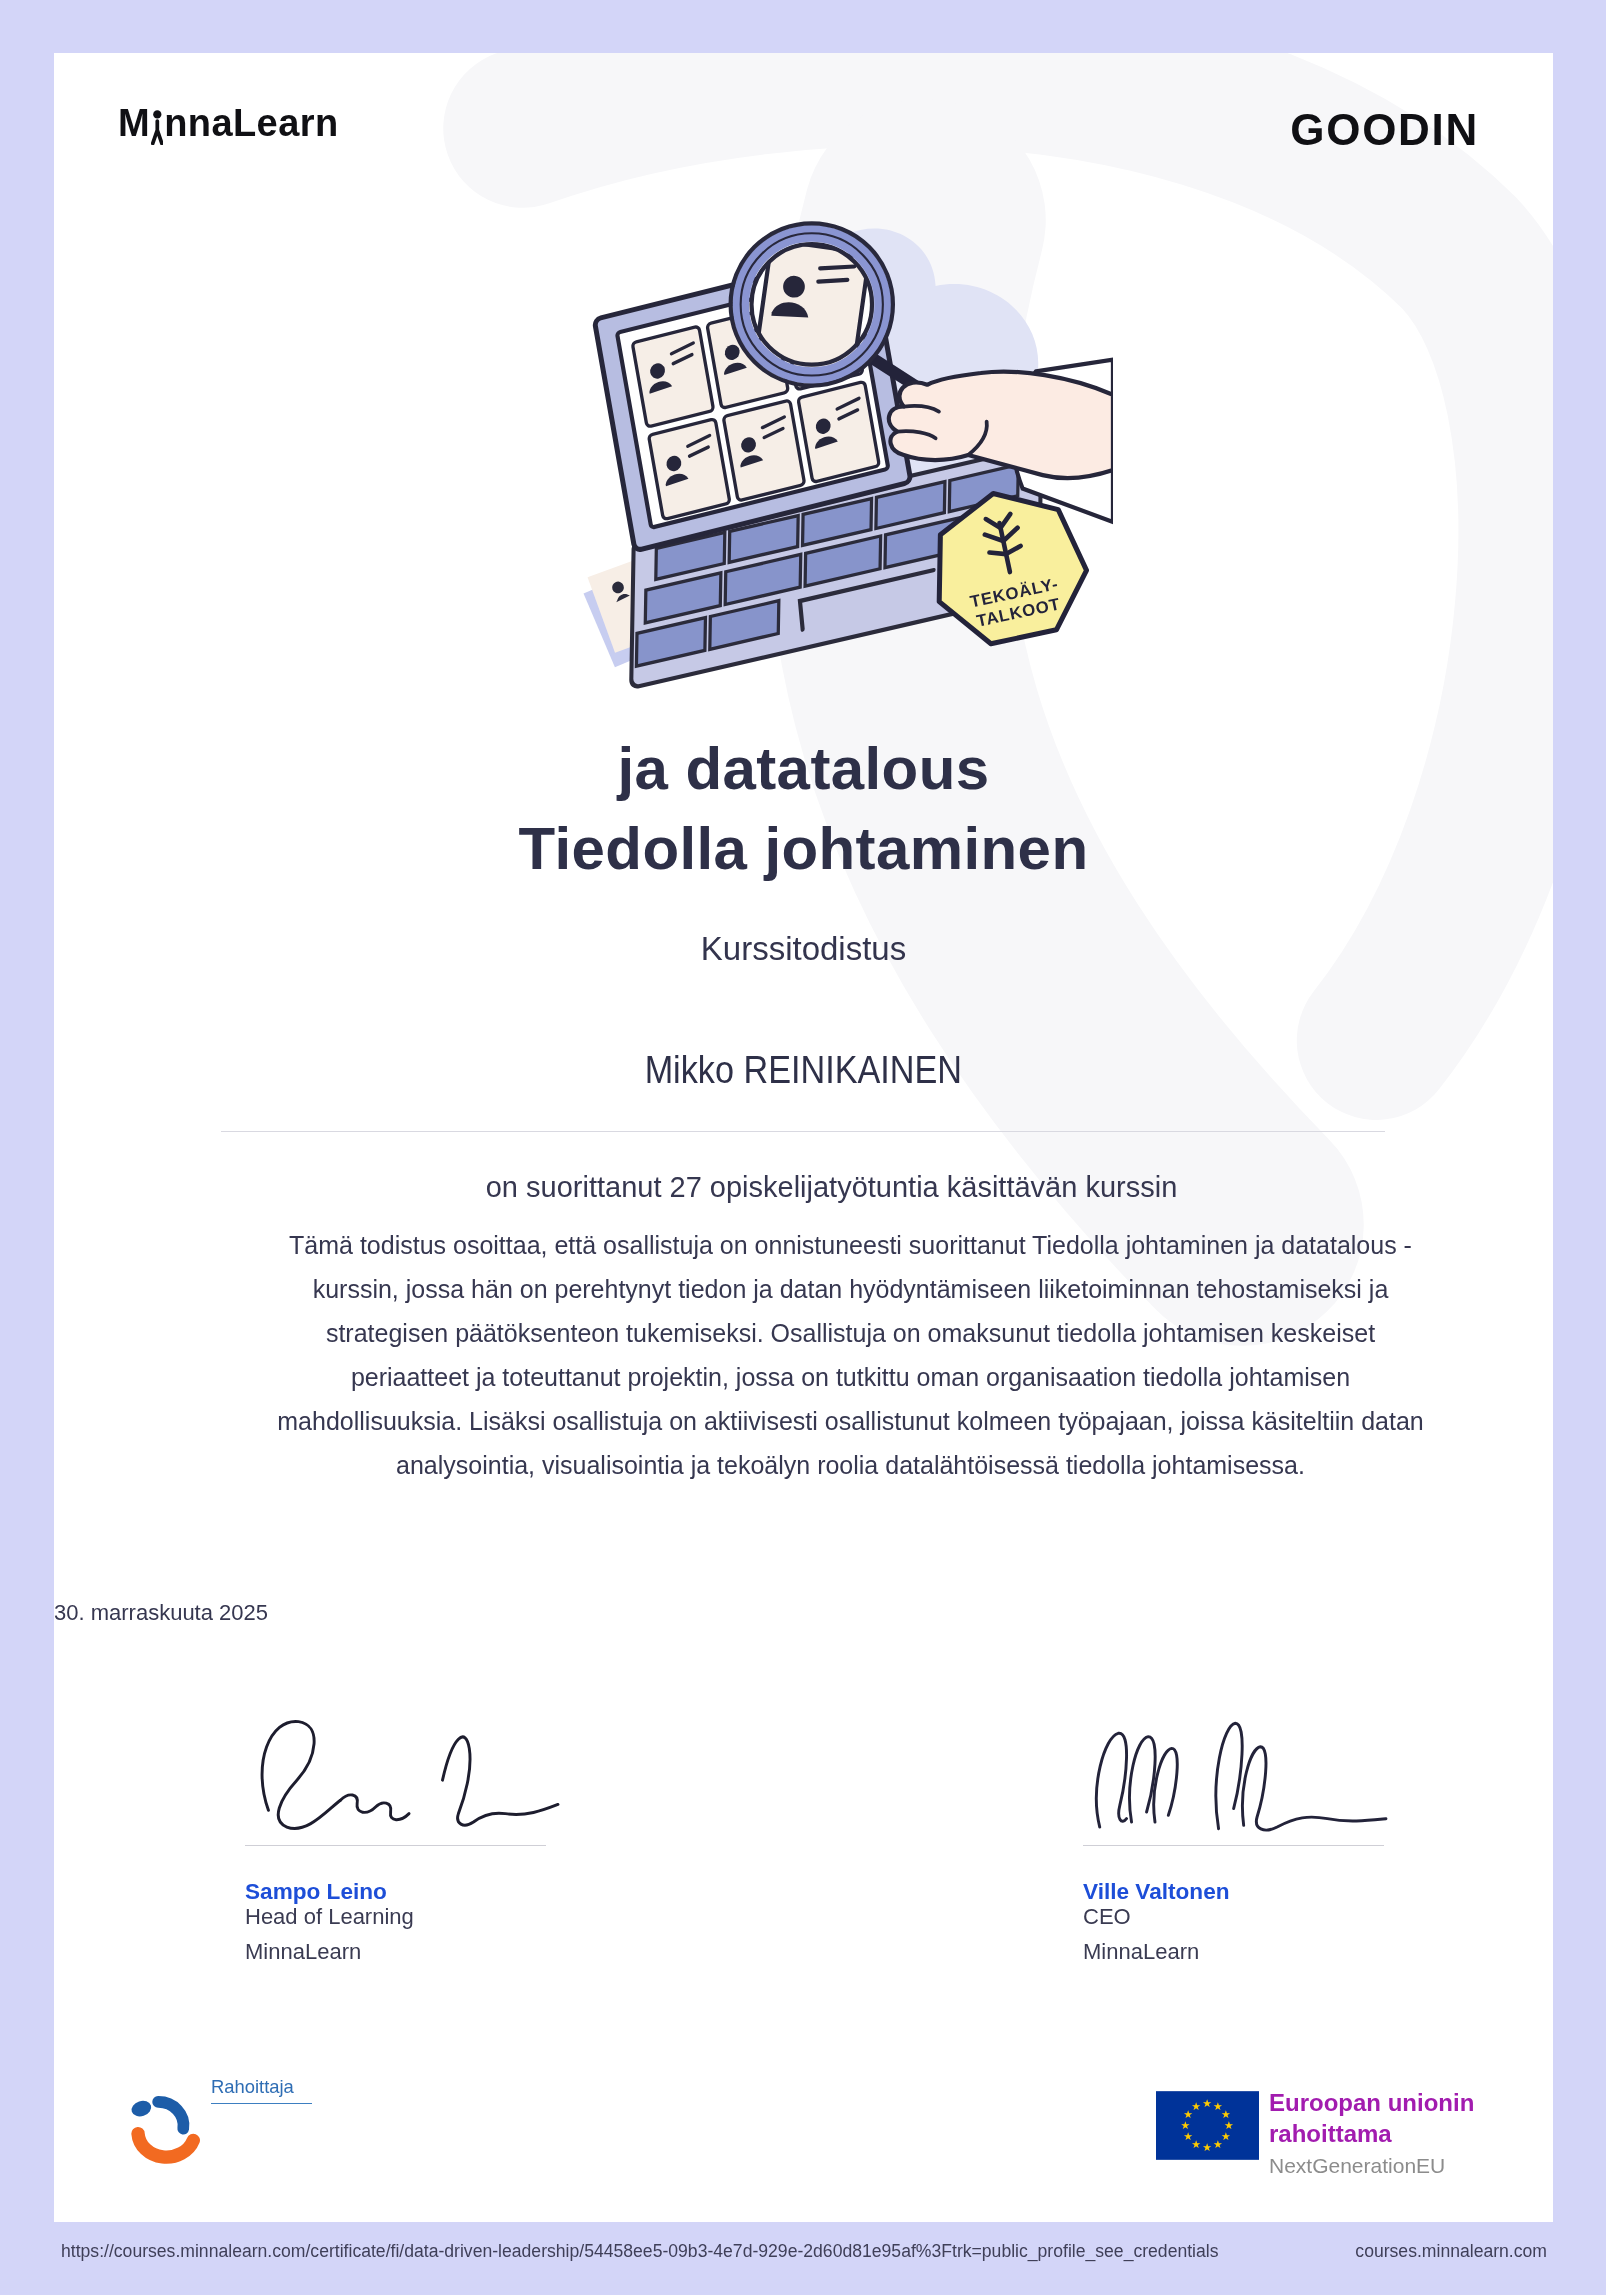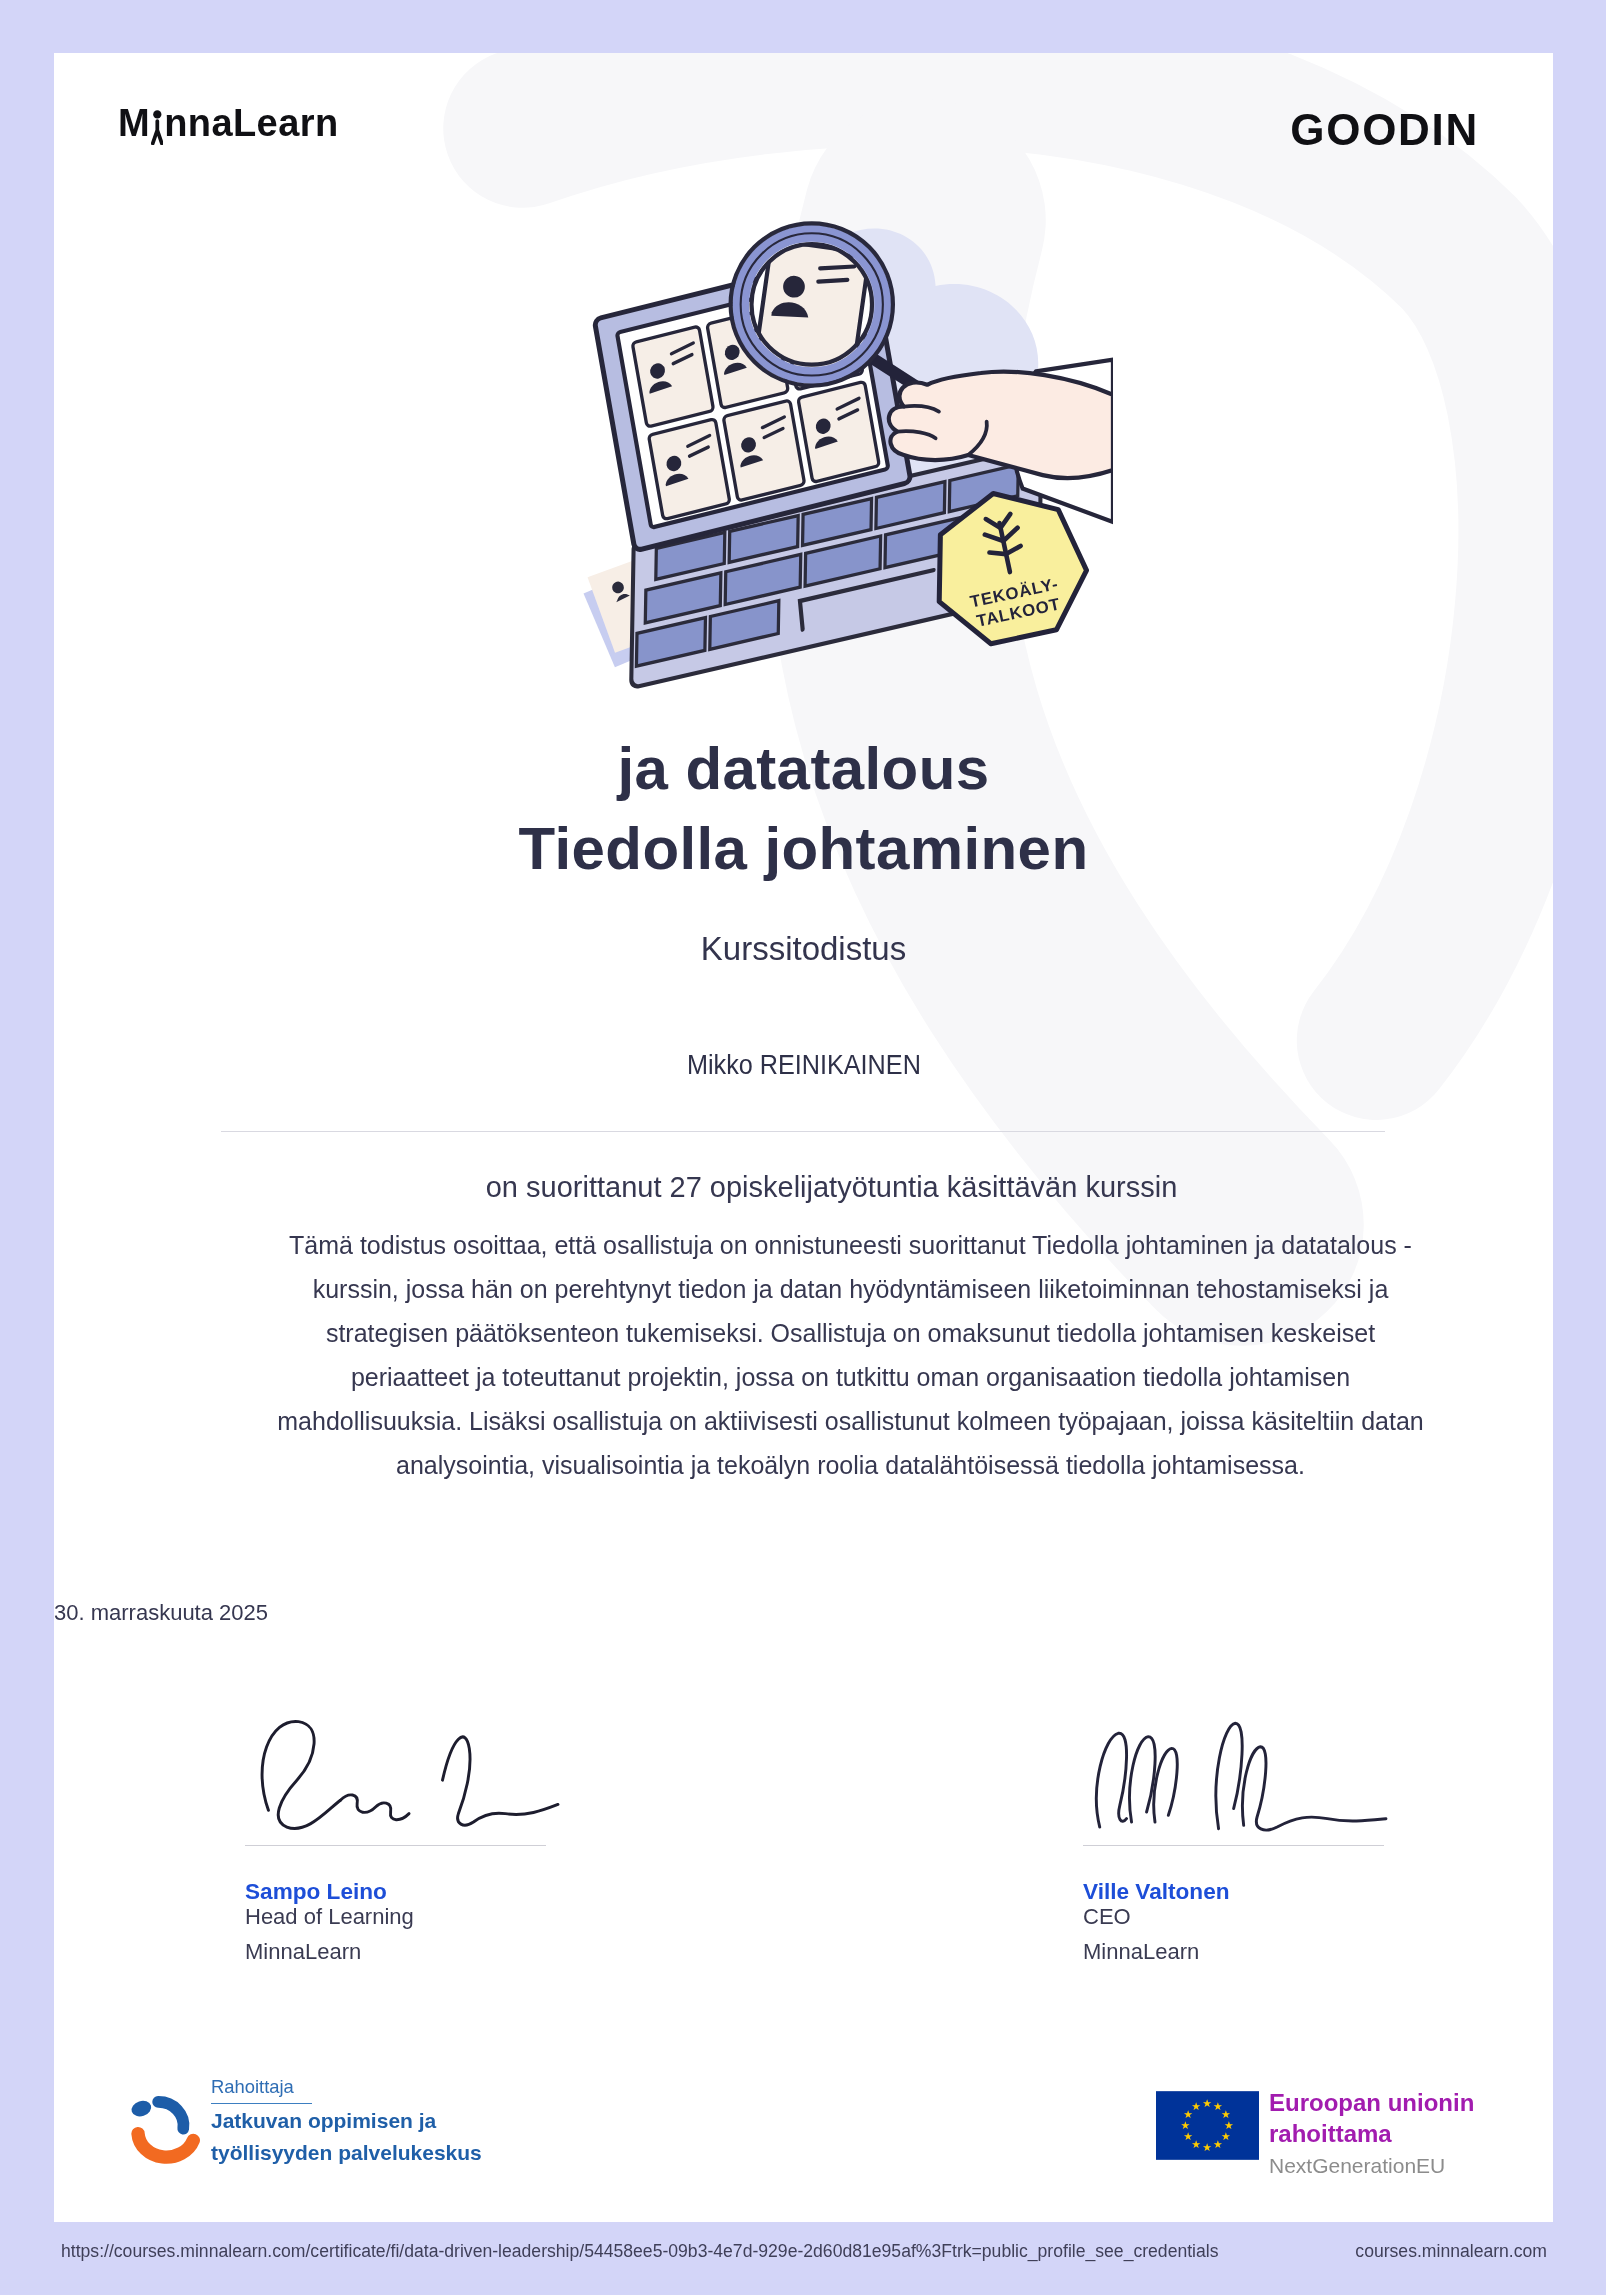--- a/index.html
+++ b/index.html
@@ -32,21 +32,21 @@
     position:absolute; left:0; top:676px; width:100%;
     text-align:center; font-size:60px; font-weight:700;
     color:#2e3048; line-height:80px; letter-spacing:0.4px;
   }
   .subtitle {
     position:absolute; left:0; top:877px; width:100%;
     text-align:center; font-size:33px; font-weight:400; color:#33344d;
   }
   .recipient {
     position:absolute; left:0; top:996px; width:100%;
-    text-align:center; font-size:28px; font-weight:400; color:#2e3048;
+    text-align:center; font-size:38px; font-weight:400; color:#2e3048;
   }
   .recipient span { display:inline-block; transform:scaleX(0.9); }
   .divider {
     position:absolute; left:167px; top:1078px; width:1164px; height:0;
     border-top:1.7px solid #d9d9e1;
   }
   .hours-line {
     position:absolute; left:0; top:1118px; width:100%;
     text-align:center; font-size:29px; color:#363750;margin-left:28px;
   }
@@ -275,24 +275,20 @@
       <div class="sig-org">MinnaLearn</div>
     </div>
 
     <div class="funder-left">
       <svg class="jotpa-logo" width="77" height="69" viewBox="0 0 92 82">
         <path d="M12,46 A34,30 0 0 0 78,54" fill="none" stroke="#f26a21" stroke-width="16" stroke-linecap="round"></path>
         <path d="M36,8 A30,28 0 0 1 66,40" fill="none" stroke="#1d5da8" stroke-width="14" stroke-linecap="round"></path>
         <ellipse cx="16" cy="16" rx="12" ry="9" fill="#1d5da8" transform="rotate(-18 16 16)"></ellipse>
       </svg>
       <div class="funder-label">Rahoittaja</div>
-      <div class="jotpa-name">
-        <div>Jatkuvan oppimisen ja</div>
-        <div>työllisyyden palvelukeskus</div>
-      </div>
     </div>
 
     <div class="funder-right">
       <svg class="eu-flag" width="103" height="69" viewBox="0 0 123 82">
         <rect x="0" y="0" width="123" height="82" fill="#003399"></rect>
         <g fill="#ffcc00" font-size="13" text-anchor="middle" font-family="DejaVu Sans, sans-serif">
           <text x="61" y="19">★</text>
             <text x="74" y="22.5">★</text>
           <text x="83.5" y="32">★</text>
             <text x="87" y="45">★</text>

